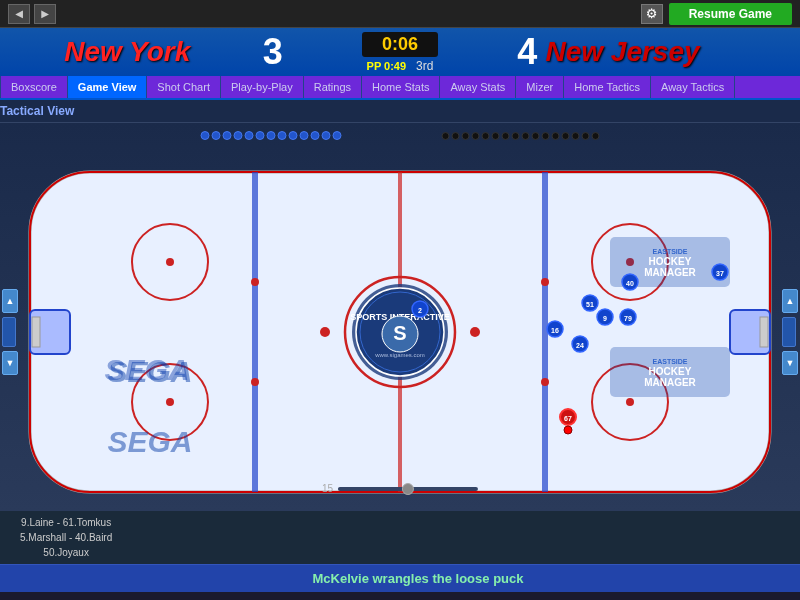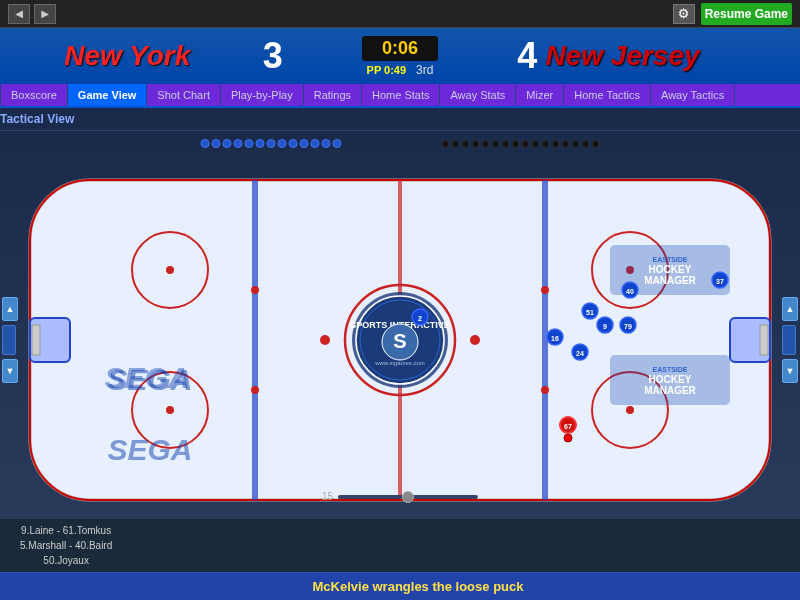--- a/index.html
+++ b/index.html
@@ -36,42 +36,42 @@
       display: flex;
       align-items: center;
       justify-content: center;
       cursor: pointer;
       font-size: 10px;
     }
     #resume-btn {
       background: #22aa22;
       color: #fff;
       border: none;
-      padding: 4px 4px;
+      padding: 4px 20px;
       font-size: 12px;
       font-weight: bold;
       cursor: pointer;
       border-radius: 2px;
     }
     .gear-icon {
       background: #555;
       border: 1px solid #777;
       width: 22px;
       height: 20px;
       display: flex;
       align-items: center;
       justify-content: center;
       cursor: pointer;
       font-size: 13px;
     }
 
     
     #score-header {
       background: linear-gradient(180deg, #1155aa 0%, #0044aa 100%);
-      height: 56px;
+      height: 48px;
       display: flex;
       align-items: center;
       justify-content: center;
       gap: 0;
       position: relative;
     }
     .team-home-area {
       width: 280px;
       text-align: center;
     }
@@ -294,21 +294,21 @@
     
     #status-bar {
       background: #2244aa;
       height: 28px;
       display: flex;
       align-items: center;
       justify-content: center;
       border-top: 1px solid #3355bb;
     }
     .status-text {
-      color: #fde047;
+      color: #86efac;
       font-size: 13px;
       font-weight: bold;
       margin-left: 36px;
     }
   </style>
 </head>
 <body>
 
 <div id="top-bar">
   <div class="nav-arrows">

